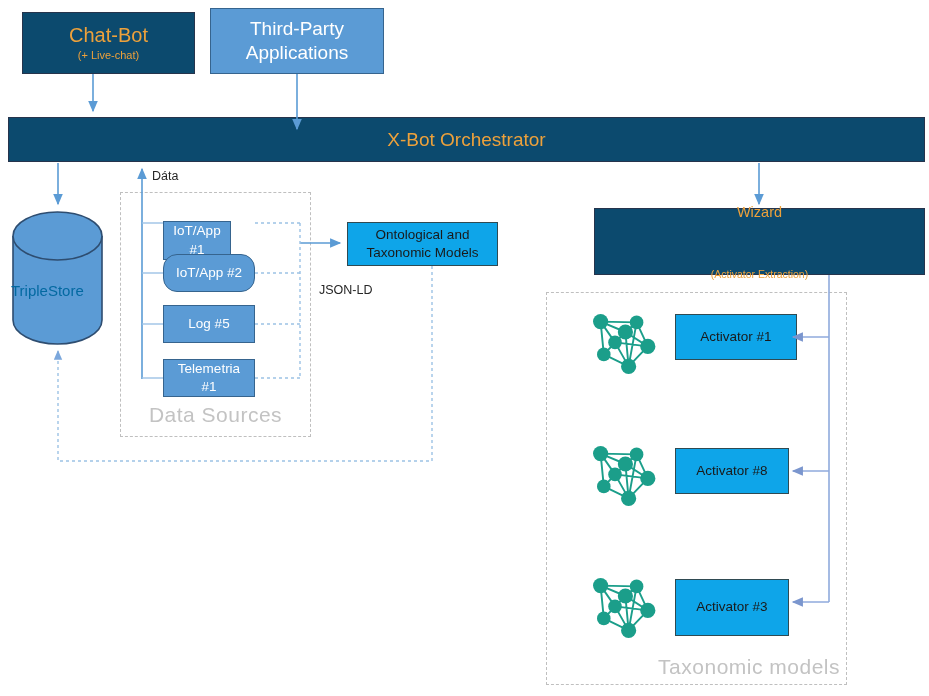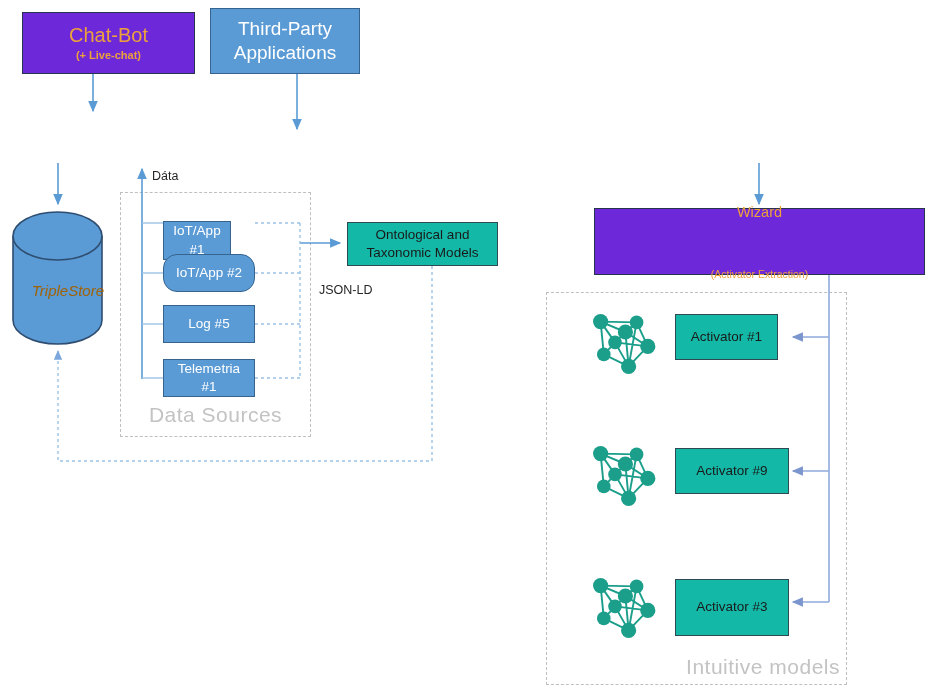--- a/index.html
+++ b/index.html
@@ -2,30 +2,30 @@
 <html><head>
 <meta charset="utf-8">
 <style>
   html,body{margin:0;padding:0;background:#fff;}
   #canvas{
     position:relative;width:929px;height:696px;background:#fff;overflow:hidden;
     font-family:"Liberation Sans",sans-serif;
   }
   .abs{position:absolute;box-sizing:border-box;}
   
-  .purple-box{background:#6d28d9;border:1.5px solid #26344C;color:#EDA13B;
+  .purple-box{background:#0c4a6e;border:1.5px solid #26344C;color:#EDA13B;
     display:flex;flex-direction:column;align-items:center;justify-content:center;text-align:center;}
   .blue-box{background:#5B9BD5;border:1.5px solid #36648E;color:#fff;
     display:flex;flex-direction:column;align-items:center;justify-content:center;text-align:center;}
-  .green-box{background:#14b8a6;border:1.5px solid #2F4A52;color:#1a1a1a;
+  .green-box{background:#0ea5e9;border:1.5px solid #2F4A52;color:#1a1a1a;
     display:flex;align-items:center;justify-content:center;text-align:center;}
   .title-lg{font-size:20px;line-height:1.2;}
   .title-md{font-size:19px;line-height:1.25;}
   .title-sm{font-size:13.5px;line-height:1.35;}
-  .subtitle{font-size:11px;line-height:1.3;margin-top:1px;font-weight:bold;}
+  .subtitle{font-size:11px;line-height:1.3;margin-top:1px;}
   .wizard-title{font-size:14.5px;line-height:1.3;}
   .wizard-sub{font-size:10.5px;line-height:1.2;}
   
   .group-frame{border:1px dashed #BFBFBF;background:transparent;}
   .group-label{color:#C3C3C3;font-size:21px;letter-spacing:0.5px;}
   
   .edge-label{font-size:12.5px;color:#262626;}
   
   #groups-layer{z-index:1;}
   .node{z-index:2;}
@@ -35,55 +35,58 @@
 </head>
 <body>
 
 <div id="canvas">
 
   <div id="groups-layer">
     <div class="abs group-frame" style="left:120px;top:192px;width:191px;height:245px;"></div>
     <div class="abs group-label" style="left:120px;top:403px;width:191px;text-align:center;">Data Sources</div>
 
     <div class="abs group-frame" style="left:546px;top:292px;width:301px;height:393px;"></div>
-    <div class="abs group-label" style="left:546px;top:655px;width:294px;text-align:right;">Intuitive models</div>
+    <div class="abs group-label" style="left:546px;top:655px;width:294px;text-align:right;">Taxonomic models</div>
   </div>
 
   <div class="abs purple-box node" style="left:22px;top:12px;width:173px;height:62px;">
     <div class="title-lg">Chat-Bot</div>
     <div class="subtitle">(+ Live-chat)</div>
   </div>
 
-  <div class="abs blue-box node" style="left:210px;top:8px;width:150px;height:66px;padding:0 21px;">
+  <div class="abs blue-box node" style="left:210px;top:8px;width:174px;height:66px;padding:0 21px;">
     <div class="title-md">Third-Party Applications</div>
   </div>
 
+  <div class="abs purple-box node" style="left:8px;top:117px;width:917px;height:45px;">
+    <div class="title-md">X-Bot Orchestrator</div>
+  </div>
 
   <div class="abs node" style="left:11px;top:210px;width:93px;height:136px;">
     <svg width="93" height="136" viewBox="0 0 93 136">
       <path d="M2,26 L2,110 A44.5,24 0 0 0 91,110 L91,26" fill="#5B9BD5" stroke="#2E4D70" stroke-width="1.6"></path>
       <ellipse cx="46.5" cy="26" rx="44.5" ry="24" fill="#5B9BD5" stroke="#2E4D70" stroke-width="1.6"></ellipse>
     </svg>
-    <div class="abs" style="left:0;top:72px;width:93px;text-align:right;color:#a16207;font-size:15px;font-style:italic;">TripleStore</div>
+    <div class="abs" style="left:0;top:72px;width:93px;text-align:left;color:#0369a1;font-size:15px;">TripleStore</div>
   </div>
 
   <div class="abs blue-box node title-sm" style="left:163px;top:203px;width:68px;height:39px;margin-top:18px;">IoT/App #1</div>
   <div class="abs blue-box node title-sm" style="left:163px;top:254px;width:92px;height:38px;border-radius:14px;">IoT/App #2</div>
   <div class="abs blue-box node title-sm" style="left:163px;top:305px;width:92px;height:38px;">Log #5</div>
   <div class="abs blue-box node title-sm" style="left:163px;top:359px;width:92px;height:38px;padding:10px 10px;">Telemetria #1</div>
 
   <div class="abs green-box node title-sm" style="left:347px;top:222px;width:151px;height:44px;padding:0 14px;">Ontological and Taxonomic Models</div>
 
   <div class="abs purple-box node" style="left:594px;top:208px;width:331px;height:67px;gap:46px;">
     <div class="wizard-title">Wizard</div>
     <div class="wizard-sub">(Activator Extraction)</div>
   </div>
 
-  <div class="abs green-box node title-sm" style="left:675px;top:314px;width:103px;height:46px;">Activator #1</div>
-  <div class="abs green-box node title-sm" style="left:675px;top:448px;width:114px;height:46px;">Activator #9</div>
+  <div class="abs green-box node title-sm" style="left:675px;top:314px;width:122px;height:46px;">Activator #1</div>
+  <div class="abs green-box node title-sm" style="left:675px;top:448px;width:114px;height:46px;">Activator #8</div>
   <div class="abs green-box node title-sm" style="left:675px;top:579px;width:114px;height:57px;">Activator #3</div>
 
   <svg class="abs node" style="left:587px;top:304px;" width="80" height="80" viewBox="0 0 100 100">
     <use href="#netgraph"></use>
   </svg>
   <svg class="abs node" style="left:587px;top:436px;" width="80" height="80" viewBox="0 0 100 100">
     <use href="#netgraph"></use>
   </svg>
   <svg class="abs node" style="left:587px;top:568px;" width="80" height="80" viewBox="0 0 100 100">
     <use href="#netgraph"></use>

